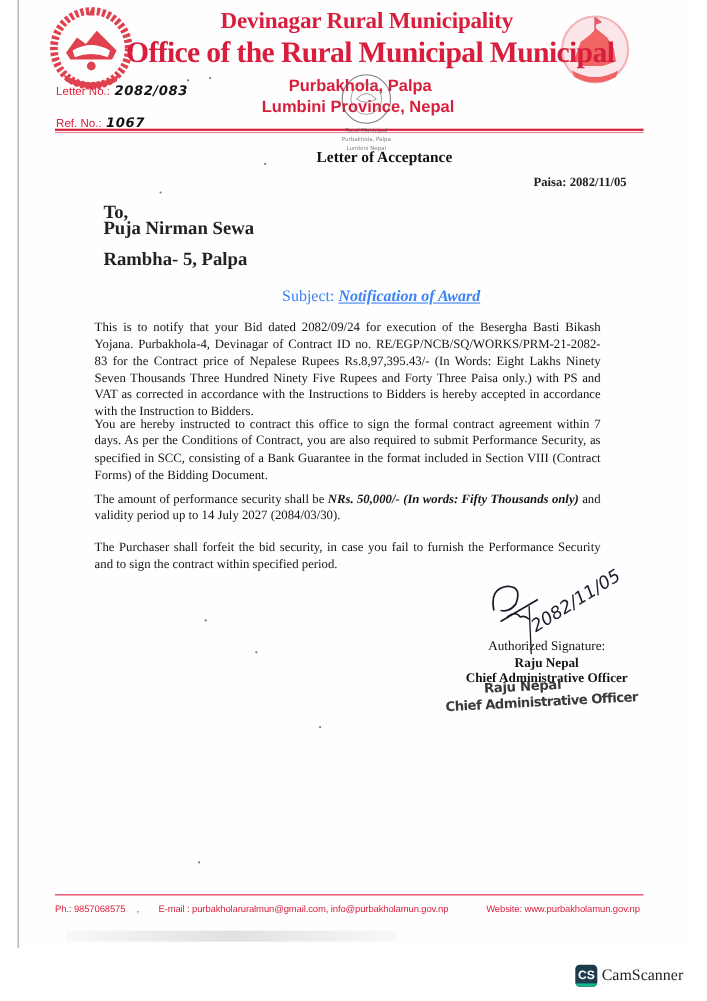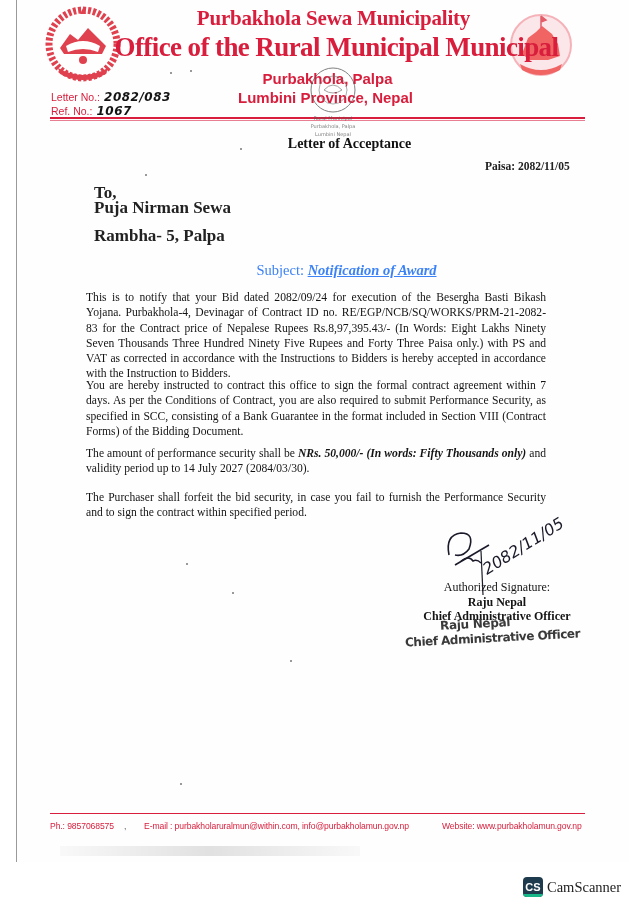--- a/index.html
+++ b/index.html
@@ -37,21 +37,21 @@
   .hdr-addr2 { top: 89px; font-size: 15px; }
   .hdr-addr2 span { position: relative; left: 4px; }
   .logo {
     position: absolute; border-radius: 50%;
   }
   .logo-left { left: 44px; top: 6px; width: 78px; height: 76px; }
   .logo-right { left: 508px; top: 10px; width: 66px; height: 70px; opacity: 0.85; }
   .letter-no, .ref-no {
     position: absolute; left: 51px; font-family: "Liberation Sans", sans-serif; font-size: 10.5px; color: #d81e3c;
   }
-  .letter-no { top: 90px; }
+  .letter-no { top: 75px; }
   .ref-no { top: 104px; }
   .hand {
     font-family: "DejaVu Sans", sans-serif; font-style: italic; font-weight: bold;
     color: #141414; font-size: 12px; margin-left: 4px; letter-spacing: 0.5px;
   }
   .rule1 { position: absolute; left: 50px; top: 117px; width: 535px; height: 2px; background: #d81e3c; }
   .rule2 { position: absolute; left: 50px; top: 120px; width: 535px; height: 1px; background: #e87e92; }
   .stamp {
     position: absolute; left: 300px; top: 60px; width: 66px; height: 84px; opacity: 0.75;
   }
@@ -131,21 +131,21 @@
   <circle cx="39" cy="54" r="4" fill="#e0414f"></circle>
 </svg>
 
 <svg class="logo logo-right" viewBox="0 0 66 70">
   <circle cx="33" cy="35" r="30" fill="#fbe4e6" stroke="#f4a6ae" stroke-width="2"></circle>
   <path d="M14 44 L20 28 L28 22 L34 16 L44 24 L50 34 L52 46 L40 50 L22 50 Z" fill="#ee4a4a"></path>
   <path d="M33 6 L33 18 M33 6 L38 10 L33 12" stroke="#e0414f" stroke-width="1.5" fill="#e0414f"></path>
   <path d="M12 54 Q33 66 54 54 L52 60 Q33 70 14 60 Z" fill="#ee4a4a"></path>
 </svg>
 
-<div class="hdr-line1"><span>Purbakhola Sewa Municipality</span></div>
+<div class="hdr-line1"><span>Devinagar Rural Municipality</span></div>
 <div class="hdr-line2"><span>Office of the Rural Municipal Municipal</span></div>
 <div class="hdr-addr1"><span>Purbakhola, Palpa</span></div>
 <div class="hdr-addr2"><span>Lumbini Province, Nepal</span></div>
 
 <div class="letter-no">
   <span>Letter No.:</span><span class="hand">2082/083</span>
 </div>
 <div class="ref-no">
   <span>Ref. No.:</span><span class="hand">1067</span>
 </div>
@@ -195,21 +195,21 @@
   <span class="auth">Authorized Signature:</span>
   <b>Raju Nepal</b>
   <b>Chief Administrative Officer</b>
 </div>
 <div class="seal-name">Raju Nepal</div>
 <div class="seal-title">Chief Administrative Officer</div>
 
 <div class="foot-rule"></div>
 <div class="footer f-phone">Ph.: 9857068575</div>
 <div class="footer f-sep">,</div>
-<div class="footer f-email">E-mail : purbakholaruralmun@within.com, info@purbakholamun.gov.np</div>
+<div class="footer f-email">E-mail : purbakholaruralmun@gmail.com, info@purbakholamun.gov.np</div>
 <div class="footer f-web">Website: www.purbakholamun.gov.np</div>
 
 <div class="cs-badge">
   <div class="cs-logo">CS</div>
   <span class="cs-text">CamScanner</span>
 </div>
 
 <div class="speck" style="left:170px;top:72px;"></div>
 <div class="speck" style="left:190px;top:70px;"></div>
 <div class="speck" style="left:145px;top:174px;"></div>

